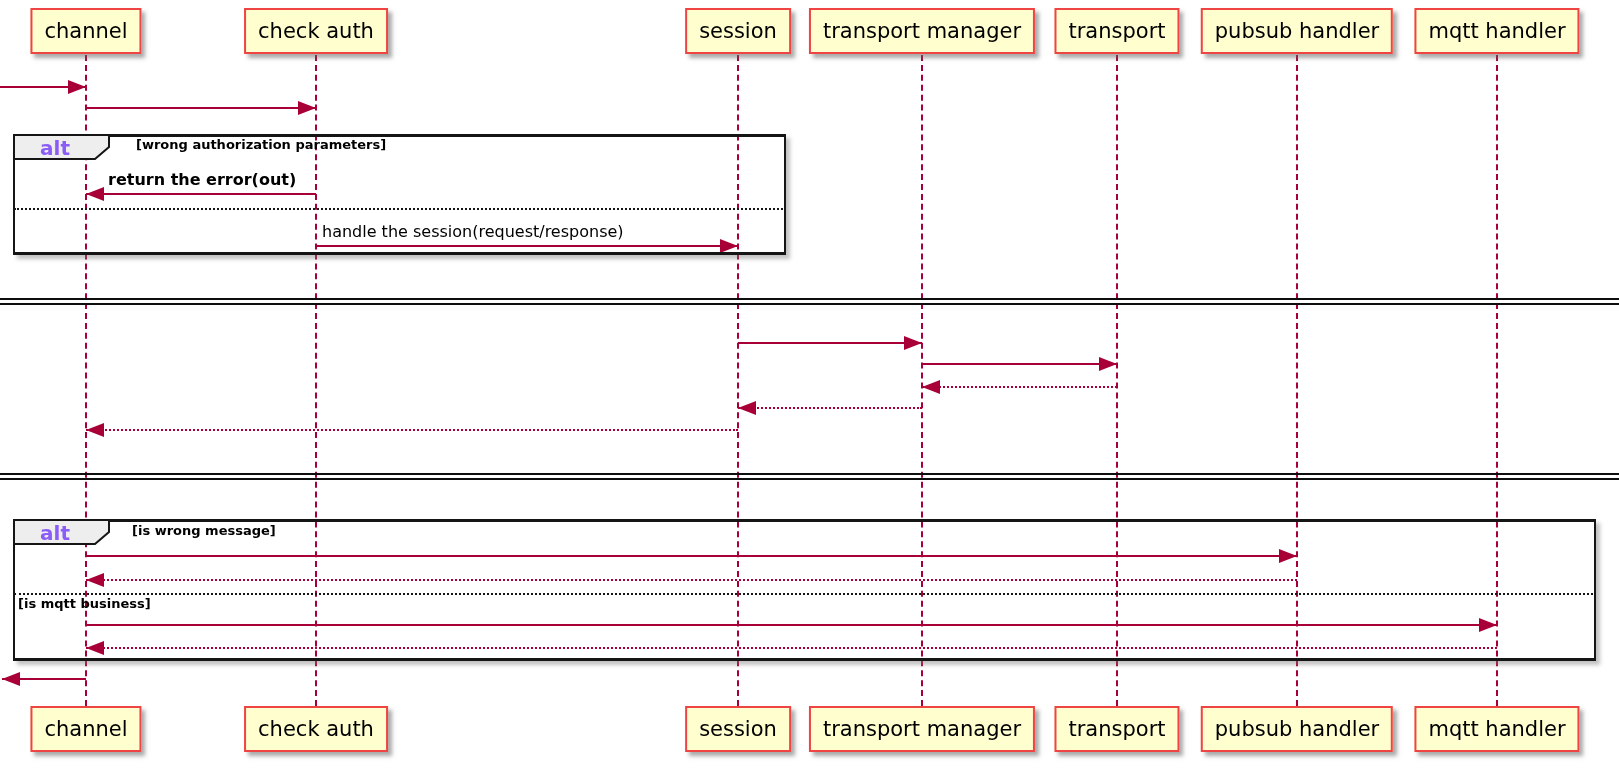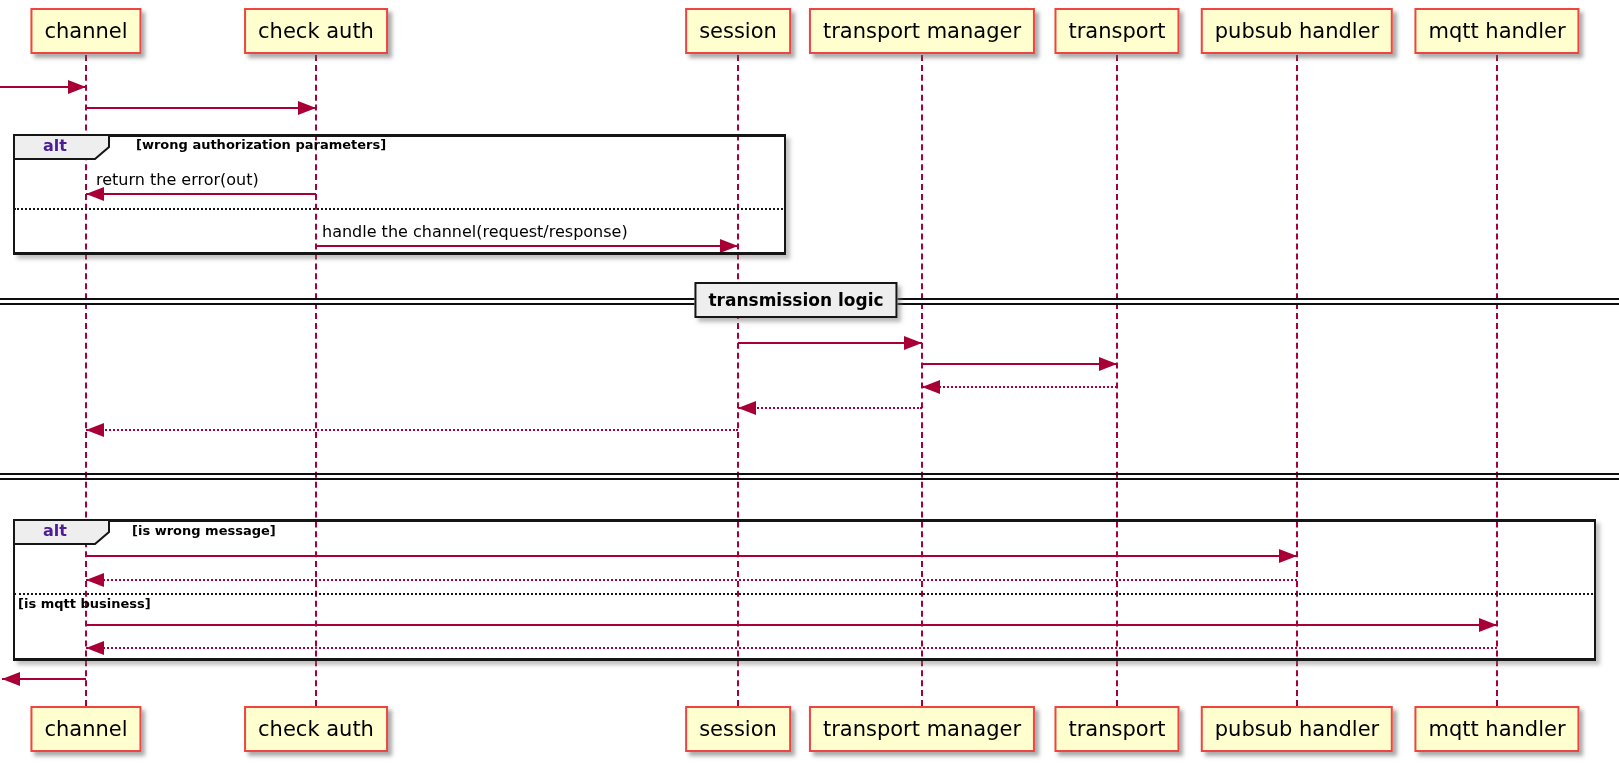--- a/index.html
+++ b/index.html
@@ -39,21 +39,21 @@
     position:absolute;
     border:2px solid #151515;
     border-top-width:3px;border-bottom-width:3px;
     background:transparent;
     box-shadow:4px 4px 4px rgba(120,120,120,0.45);
     z-index:4;
   }
   .pent{position:absolute;left:-2px;top:-3px;z-index:5;}
   .pent-label{
     position:absolute;left:-2px;top:-1px;width:84px;text-align:center;
-    font-size:16px;font-weight:bold;color:#4c1d95;z-index:6;
+    font-size:20px;font-weight:bold;color:#8b5cf6;z-index:6;
   }
   .cond{
     position:absolute;font-size:13px;font-weight:bold;color:#000;
     white-space:nowrap;z-index:5;
   }
   .frag-divider{position:absolute;height:0;border-top:2px dotted #161616;z-index:4;}
   .dline{position:absolute;left:0;width:1619px;height:2px;background:#0e0e0e;z-index:2;}
   .dbox{
     position:absolute;transform:translateX(-50%);
     background:#EEEEEE;border:2px solid #151515;
@@ -69,33 +69,32 @@
 <div id="diagram">
     <div class="lifeline" style="left: 85px; top: 55px; height: 651px;"></div>
     <div class="lifeline" style="left: 315px; top: 55px; height: 651px;"></div>
     <div class="lifeline" style="left: 737px; top: 55px; height: 651px;"></div>
     <div class="lifeline" style="left: 921px; top: 55px; height: 651px;"></div>
     <div class="lifeline" style="left: 1116px; top: 55px; height: 651px;"></div>
     <div class="lifeline" style="left: 1296px; top: 55px; height: 651px;"></div>
     <div class="lifeline" style="left: 1496px; top: 55px; height: 651px;"></div>
     <div class="dline" style="top: 298px;"></div>
     <div class="dline" style="top: 303px;"></div>
-    <div class="dbox" style="left: 796px; top: 282px;">transmission logic</div>
     <div class="dline" style="top: 473px;"></div>
     <div class="dline" style="top: 478px;"></div>
     <div class="mline solid" style="left: 0px; top: 86px; width: 86px;"></div>
     <div class="mhead right" style="left: 68px; top: 80px;"></div>
     <div class="mline solid" style="left: 86px; top: 107px; width: 230px;"></div>
     <div class="mhead right" style="left: 298px; top: 101px;"></div>
     <div class="mline solid" style="left: 86px; top: 193px; width: 230px;"></div>
     <div class="mhead left" style="left: 86px; top: 187px;"></div>
-    <div class="mlabel" style="left: 96px; top: 170px;">return the error(out)</div>
+    <div class="mlabel" style="left: 108px; top: 170px; font-weight: bold;">return the error(out)</div>
     <div class="mline solid" style="left: 316px; top: 245px; width: 422px;"></div>
     <div class="mhead right" style="left: 720px; top: 239px;"></div>
-    <div class="mlabel" style="left: 322px; top: 222px;">handle the channel(request/response)</div>
+    <div class="mlabel" style="left: 322px; top: 222px;">handle the session(request/response)</div>
     <div class="mline solid" style="left: 738px; top: 342px; width: 184px;"></div>
     <div class="mhead right" style="left: 904px; top: 336px;"></div>
     <div class="mline solid" style="left: 922px; top: 363px; width: 195px;"></div>
     <div class="mhead right" style="left: 1099px; top: 357px;"></div>
     <div class="mline dotted" style="left: 922px; top: 386px; width: 195px;"></div>
     <div class="mhead left" style="left: 922px; top: 380px;"></div>
     <div class="mline dotted" style="left: 738px; top: 407px; width: 184px;"></div>
     <div class="mhead left" style="left: 738px; top: 401px;"></div>
     <div class="mline dotted" style="left: 86px; top: 429px; width: 652px;"></div>
     <div class="mhead left" style="left: 86px; top: 423px;"></div>

